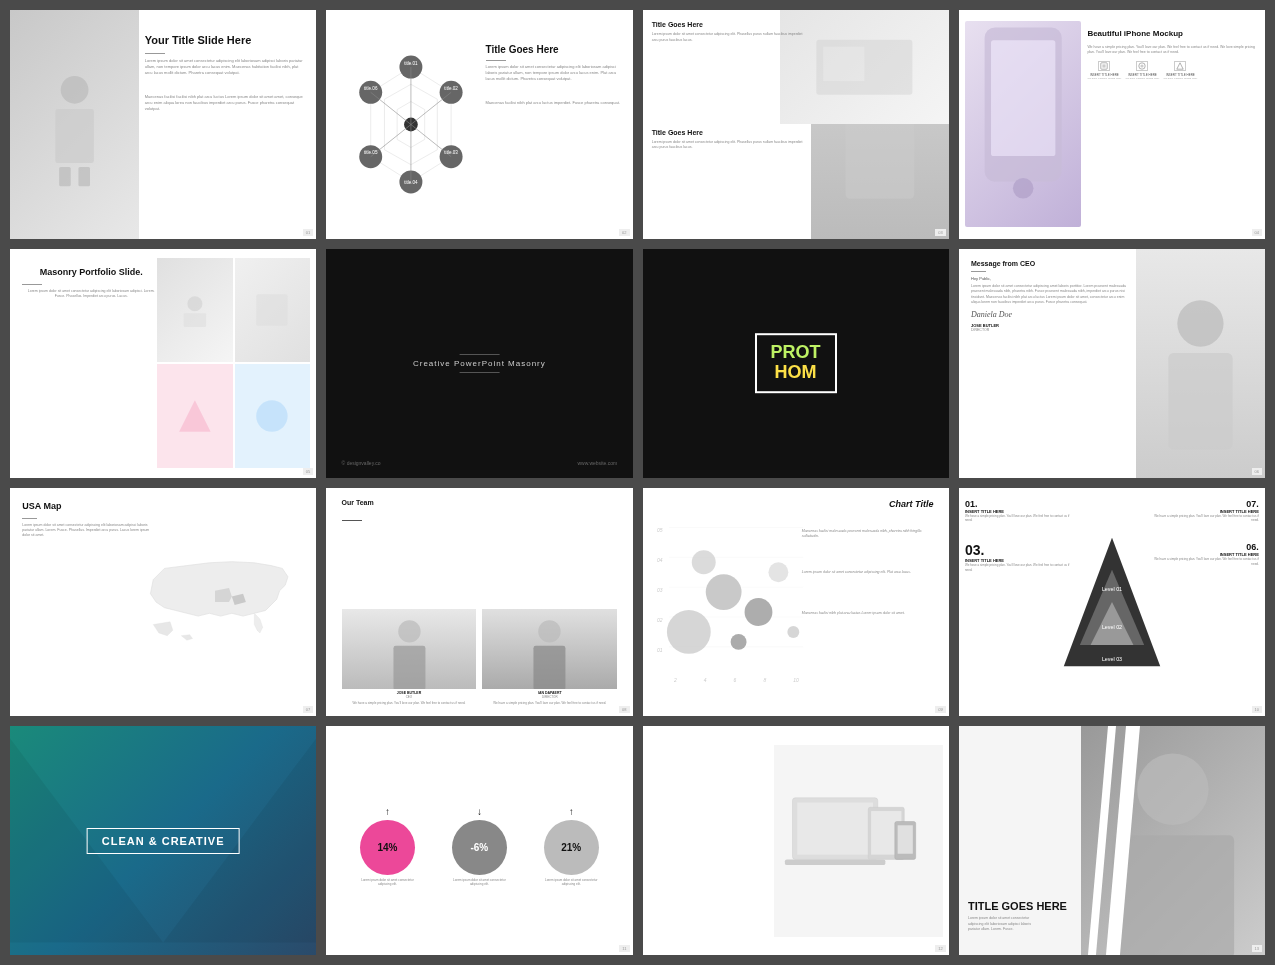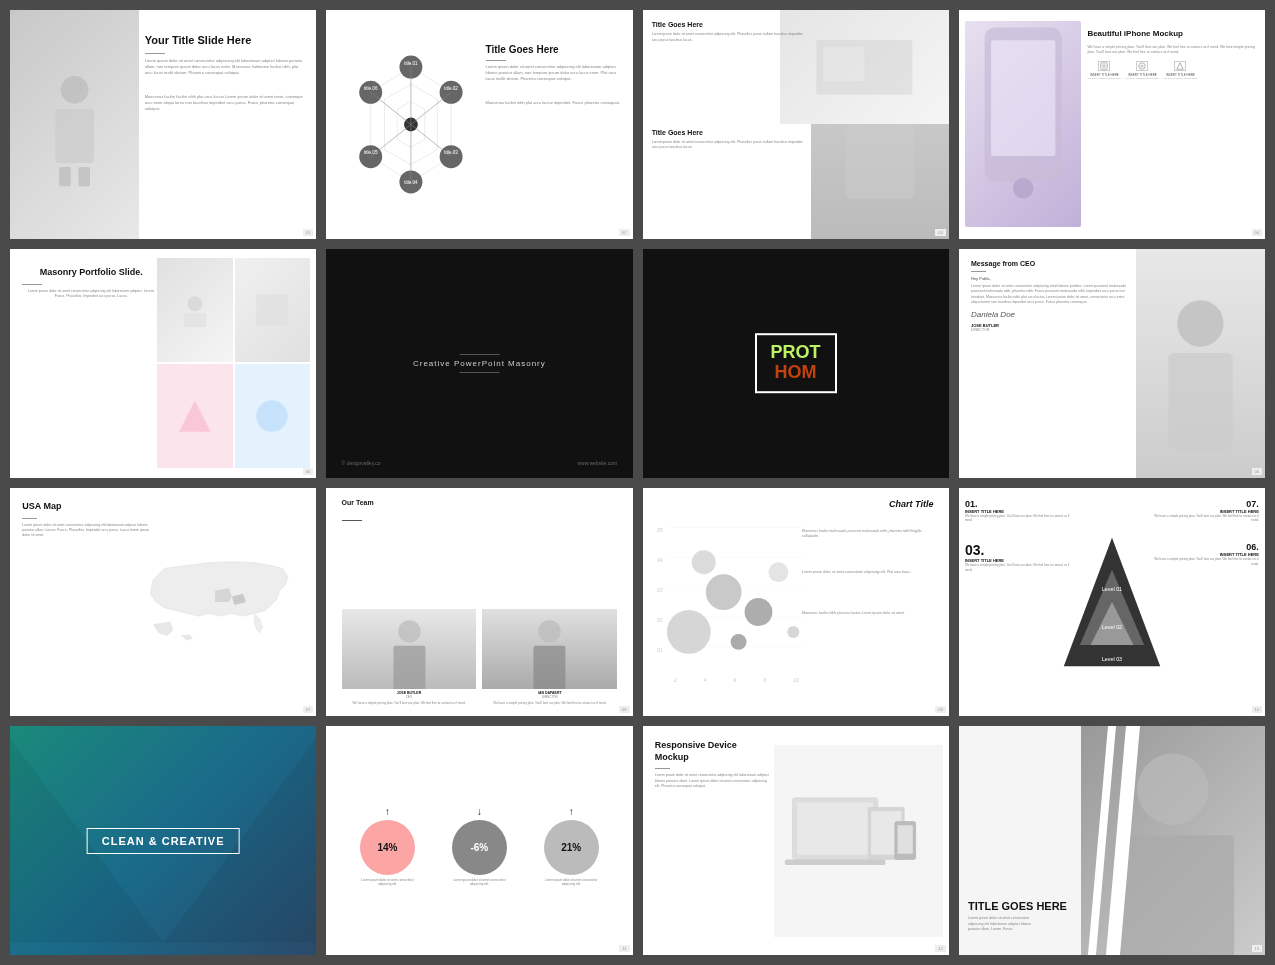--- a/index.html
+++ b/index.html
@@ -271,38 +271,38 @@
     </div>
     <div class="footer-left" style="position:absolute;left:5%;bottom:5%;font-size:5px;color:#666;">© designvalley.co</div>
     <div class="footer-right" style="position:absolute;right:5%;bottom:5%;font-size:5px;color:#666;">www.website.com</div>
   </div>
 </div>
 
 <div class="slide slide-dark">
   <div class="slide7" style="width:100%;height:100%;position:relative;">
     <div class="logo-box" style="position:absolute;left:50%;top:50%;transform:translate(-50%,-50%);border:2px solid #fff;padding:8px 14px;">
       <div class="logo-text" style="font-size:18px;font-weight:900;color:#bef264;line-height:1.1;text-align:center;">PROT</div>
-      <div class="logo-text" style="font-size:18px;font-weight:900;color:#c2410c;line-height:1.1;text-align:center;">HOM</div>
+      <div class="logo-text" style="font-size:18px;font-weight:900;color:#fde047;line-height:1.1;text-align:center;">HOM</div>
     </div>
   </div>
 </div>
 
 <div class="slide" style="position:relative;overflow:hidden;">
   <div style="position:absolute;right:0;top:0;width:42%;height:100%;background:linear-gradient(180deg,#e8e8e8 0%,#ccc 100%);display:flex;align-items:flex-end;justify-content:center;">
     <svg viewBox="0 0 80 130" width="80%" height="90%" style="opacity:0.7">
       <ellipse cx="40" cy="25" rx="18" ry="18" fill="#bbb"></ellipse>
       <rect x="15" y="48" width="50" height="75" rx="4" fill="#ccc"></rect>
     </svg>
   </div>
   <div style="position:absolute;left:4%;top:5%;right:44%;">
     <div style="font-size:7px;font-weight:700;color:#111;margin-bottom:4px;">Message from CEO</div>
     <div style="width:15px;height:1px;background:#999;margin-bottom:4px;"></div>
     <div style="font-size:4px;color:#555;margin-bottom:3px;">Hey Public,</div>
     <div style="font-size:3.5px;color:#888;line-height:1.5;margin-bottom:5px;">Lorem ipsum dolor sit amet consectetur adipiscing amet laboris porttitor. Lorem praesent malesuada praesent malesuada nibh, pharetra nibh. Fusce praesent malesuada nibh, imperdiet arcu purus nisi tincidunt. Maecenas facilisi nibh plat arcu luctus Lorem ipsum dolor sit amet, consectetur arcu enim aliqua lorem non faucibus imperdiet arcu purus. Fusce pharetra consequat.</div>
-    <div style="font-size:8px;font-style:italic;color:#555;font-family:Liberation Sans, sans-serif;margin-bottom:4px;">Daniela Doe</div>
+    <div style="font-size:8px;font-style:italic;color:#555;font-family:Liberation Serif, serif;margin-bottom:4px;">Daniela Doe</div>
     <div style="font-size:4px;font-weight:700;color:#111;">JOSE BUTLER</div>
     <div style="font-size:3.5px;color:#888;">DIRECTOR</div>
   </div>
   <div class="slide-num">06</div>
 </div>
 
 <div class="slide" style="position:relative;overflow:hidden;padding-left:13px;">
   <div style="position:absolute;left:4%;top:6%;width:42%;">
     <div style="font-size:9px;font-weight:700;color:#111;line-height:1.3;margin-bottom:5px;">USA Map</div>
     <div style="width:15px;height:1px;background:#999;margin-bottom:4px;"></div>
@@ -449,21 +449,21 @@
   </div>
   <div class="box" style="position:absolute;left:50%;top:50%;transform:translate(-50%,-50%);border:1.5px solid #fff;padding:6px 14px;">
     <div style="font-size:11px;font-weight:700;color:#fff;letter-spacing:1px;text-align:center;white-space:nowrap;">CLEAN &amp; CREATIVE</div>
   </div>
 </div>
 
 <div class="slide" style="position:relative;overflow:hidden;">
   <div style="position:absolute;left:5%;top:10%;right:5%;bottom:5%;display:flex;align-items:center;justify-content:space-around;">
     <div style="display:flex;flex-direction:column;align-items:center;gap:3px;">
       <div style="font-size:10px;color:#111;">↑</div>
-      <div style="width:55px;height:55px;border-radius:50%;background:#fca5a5;display:flex;align-items:center;justify-content:center;text-align:right;">
+      <div style="width:55px;height:55px;border-radius:50%;background:#ec4899;display:flex;align-items:center;justify-content:center;text-align:right;">
         <div style="font-size:10px;font-weight:700;color:#111;">14%</div>
       </div>
       <div style="font-size:3px;color:#888;text-align:center;line-height:1.4;max-width:60px;">Lorem ipsum dolor sit amet consectetur adipiscing elit.</div>
     </div>
     <div style="display:flex;flex-direction:column;align-items:center;gap:3px;">
       <div style="font-size:10px;color:#111;">↓</div>
       <div style="width:55px;height:55px;border-radius:50%;background:#888;display:flex;align-items:center;justify-content:center;">
         <div style="font-size:10px;font-weight:700;color:#fff;">-6%</div>
       </div>
       <div style="font-size:3px;color:#888;text-align:center;line-height:1.4;max-width:60px;">Lorem ipsum dolor sit amet consectetur adipiscing elit.</div>
@@ -473,25 +473,20 @@
       <div style="width:55px;height:55px;border-radius:50%;background:#bbb;display:flex;align-items:center;justify-content:center;">
         <div style="font-size:10px;font-weight:700;color:#111;">21%</div>
       </div>
       <div style="font-size:3px;color:#888;text-align:center;line-height:1.4;max-width:60px;">Lorem ipsum dolor sit amet consectetur adipiscing elit.</div>
     </div>
   </div>
   <div class="slide-num">11</div>
 </div>
 
 <div class="slide" style="position:relative;overflow:hidden;">
-  <div style="position:absolute;left:4%;top:6%;width:38%;">
-    <div style="font-size:9px;font-weight:700;color:#111;margin-bottom:5px;line-height:1.3;">Responsive Device Mockup</div>
-    <div style="width:15px;height:1px;background:#999;margin-bottom:4px;"></div>
-    <div style="font-size:3.5px;color:#888;line-height:1.5;">Lorem ipsum dolor sit amet consectetur adipiscing elit laboriosam adipisci laboris pariatur ullam. Lorem ipsum dolor sit amet consectetur adipiscing elit. Pharetra consequat volutpat.</div>
-  </div>
   <div style="position:absolute;right:2%;top:8%;width:55%;height:84%;background:#f5f5f5;display:flex;align-items:center;justify-content:center;">
     <svg viewBox="0 0 160 120" width="90%" height="90%">
 
       <rect x="10" y="15" width="90" height="65" rx="3" fill="#ddd" stroke="#ccc" stroke-width="0.5"></rect>
       <rect x="15" y="20" width="80" height="55" fill="#e8e8e8"></rect>
       <rect x="2" y="80" width="106" height="6" rx="2" fill="#ccc"></rect>
 
       <rect x="90" y="25" width="38" height="55" rx="2" fill="#d5d5d5" stroke="#ccc" stroke-width="0.5"></rect>
       <rect x="93" y="29" width="32" height="46" fill="#e8e8e8"></rect>
 

